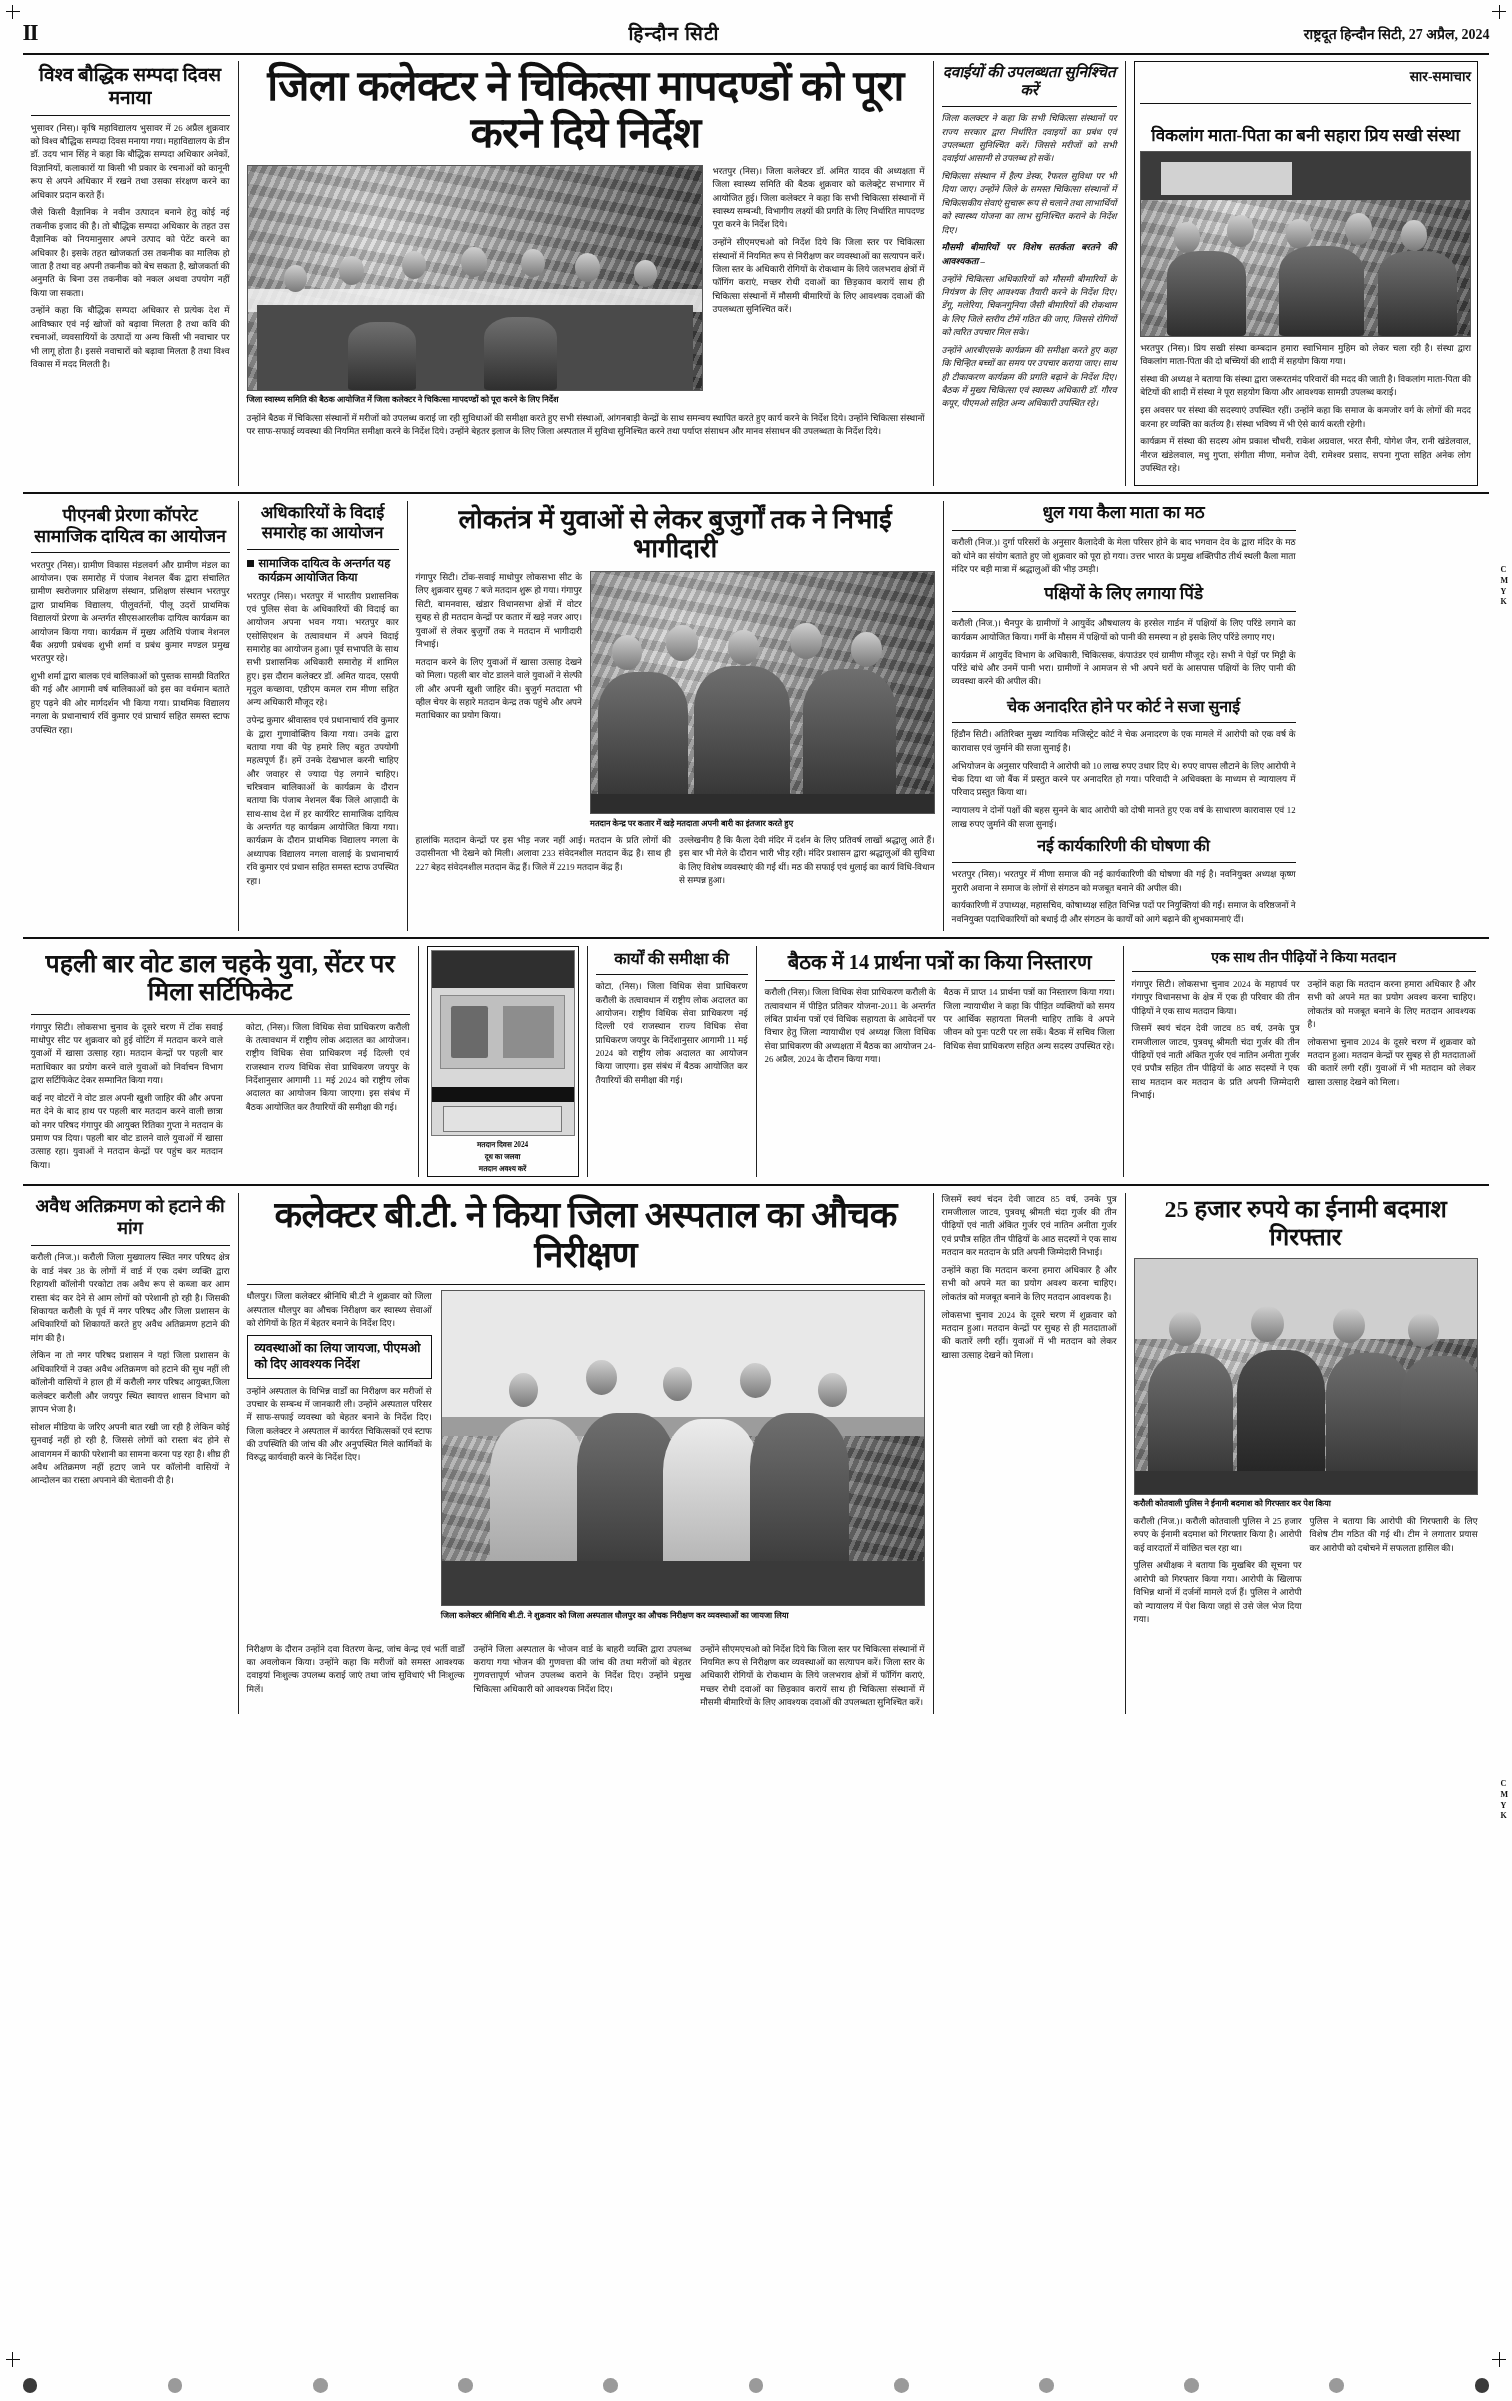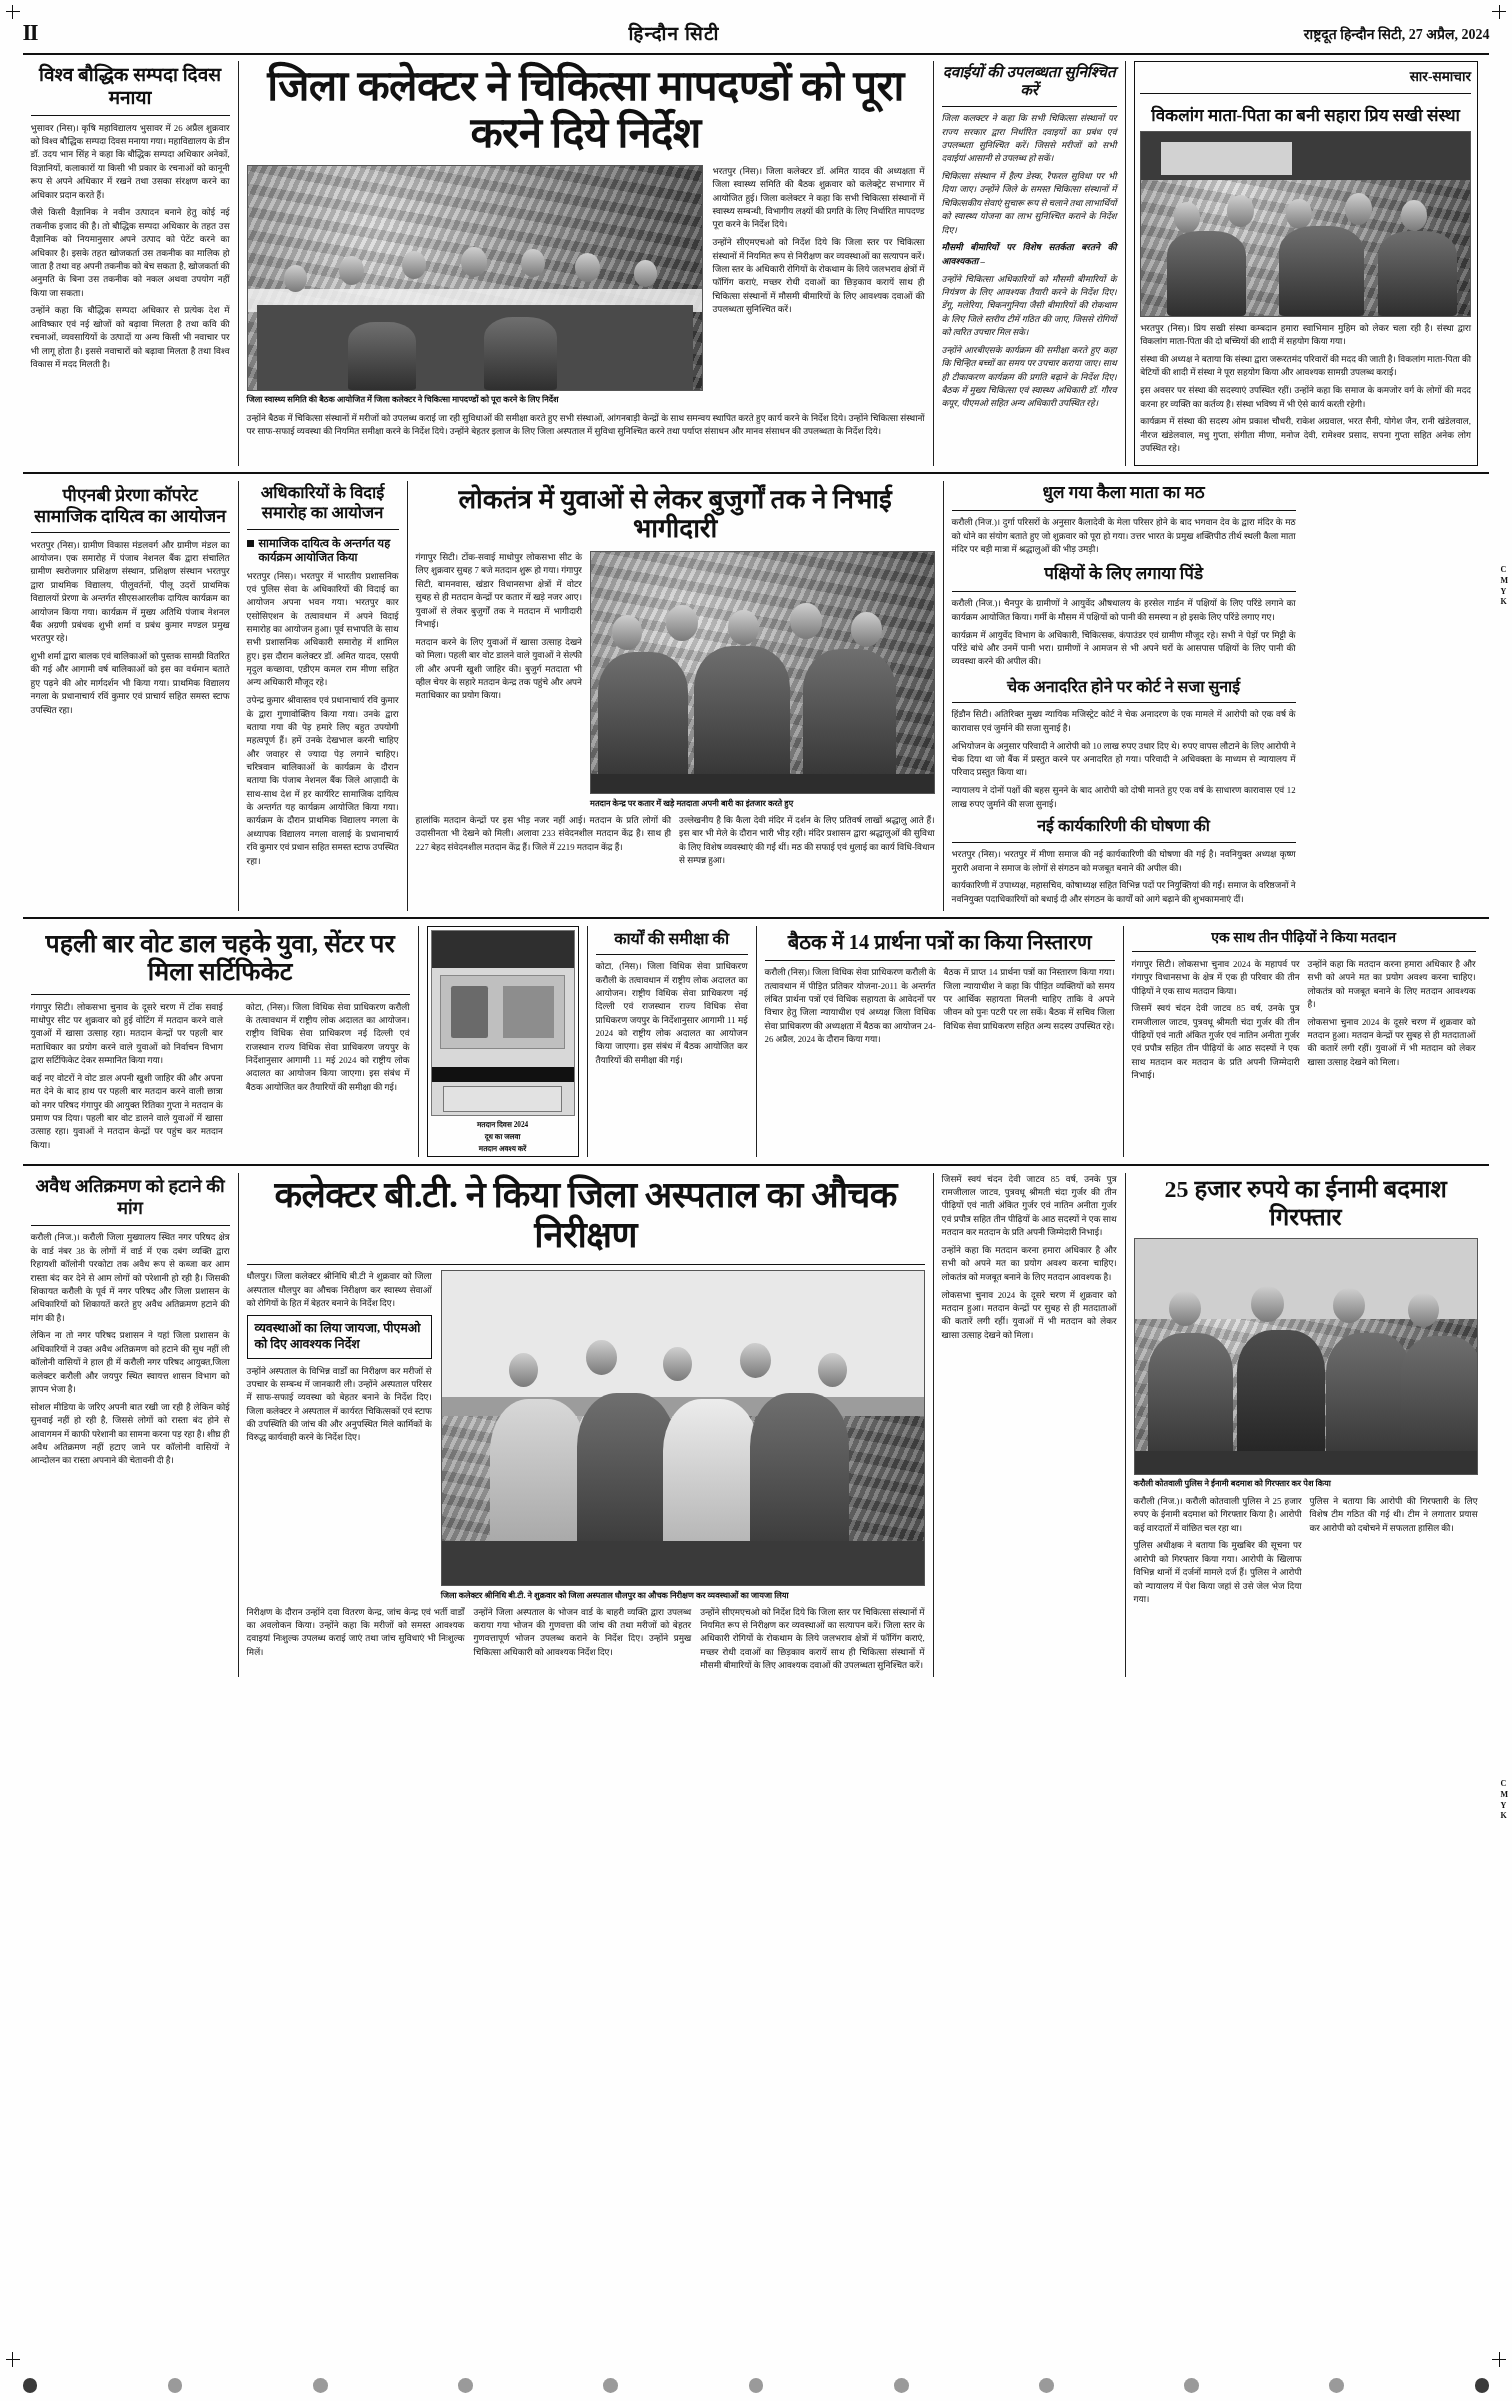--- a/index.html
+++ b/index.html
@@ -115,21 +115,21 @@
     border: 1.1px solid #111; padding: 5.6px 6.8px; margin: 4.5px 0 5.6px 0;
   }
   .sidebox .t { font-size: 12.4px; font-weight: bold; line-height:1.25; }
   .bullet-row { display:flex; gap:4.5px; align-items:flex-start; }
   .bullet-sq { width: 7.3px; height: 7.3px; background:#111; margin-top: 4.5px; flex: 0 0 7.3px;}
 
   
   .sar-box { border: 1.1px solid #111; padding: 4.5px 5.6px; }
   .sar-title {
     text-align: right; font-size: 13.6px; font-weight: bold;
-    border-bottom: 1.1px solid #111; padding-bottom: 8px; margin-bottom: 12px;
+    border-bottom: 1.1px solid #111; padding-bottom: 18px; margin-bottom: 22px;
   }
 
   
   .cmyk {
     position: absolute; right: 3.4px; font-size: 8px; font-weight: bold;
     line-height: 1.35; letter-spacing: 0.6px; color:#111;
   }
   .reg-mark {
     position:absolute; width: 14.7px; height: 14.7px;
   }
@@ -436,21 +436,21 @@
               <div class="f" style="left:10%; width:96px; height:186px; background:linear-gradient(180deg,#d8d8d8,#9b9b9b);"></div>
               <div class="f" style="left:28%; width:99px; height:192px;"></div>
               <div class="f" style="left:46%; width:96px; height:186px; background:linear-gradient(180deg,#ececec,#a6a6a6);"></div>
               <div class="f" style="left:64%; width:99px; height:192px;"></div>
               <div style="position:absolute; left:0; bottom:0; width:100%; height:14%; background:#3a3a3a;"></div>
             </div>
           </div>
           <div class="caption">जिला कलेक्टर श्रीनिधि बी.टी. ने शुक्रवार को जिला अस्पताल धौलपुर का औचक निरीक्षण कर व्यवस्थाओं का जायजा लिया</div>
         </div>
       </div>
-      <div style="display:flex; gap:9px; margin-top:4px;">
+      <div style="display:flex; gap:9px; margin-top:21px;">
         <div style="width:33%;">
             <p class="body">निरीक्षण के दौरान उन्होंने दवा वितरण केन्द्र, जांच केन्द्र एवं भर्ती वार्डों का अवलोकन किया। उन्होंने कहा कि मरीजों को समस्त आवश्यक दवाइयां निःशुल्क उपलब्ध कराई जाएं तथा जांच सुविधाएं भी निःशुल्क मिलें।</p>
           </div>
         <div style="width:33%;">
             <p class="body">उन्होंने जिला अस्पताल के भोजन वार्ड के बाहरी व्यक्ति द्वारा उपलब्ध कराया गया भोजन की गुणवत्ता की जांच की तथा मरीजों को बेहतर गुणवत्तापूर्ण भोजन उपलब्ध कराने के निर्देश दिए। उन्होंने प्रमुख चिकित्सा अधिकारी को आवश्यक निर्देश दिए।</p>
           </div>
         <div style="width:34%;">
             <p class="body">उन्होंने सीएमएचओ को निर्देश दिये कि जिला स्तर पर चिकित्सा संस्थानों में नियमित रूप से निरीक्षण कर व्यवस्थाओं का सत्यापन करें। जिला स्तर के अधिकारी रोगियों के रोकथाम के लिये जलभराव क्षेत्रों में फॉगिंग कराएं, मच्छर रोधी दवाओं का छिड़काव करायें साथ ही चिकित्सा संस्थानों में मौसमी बीमारियों के लिए आवश्यक दवाओं की उपलब्धता सुनिश्चित करें।</p>
           </div>
       </div>

